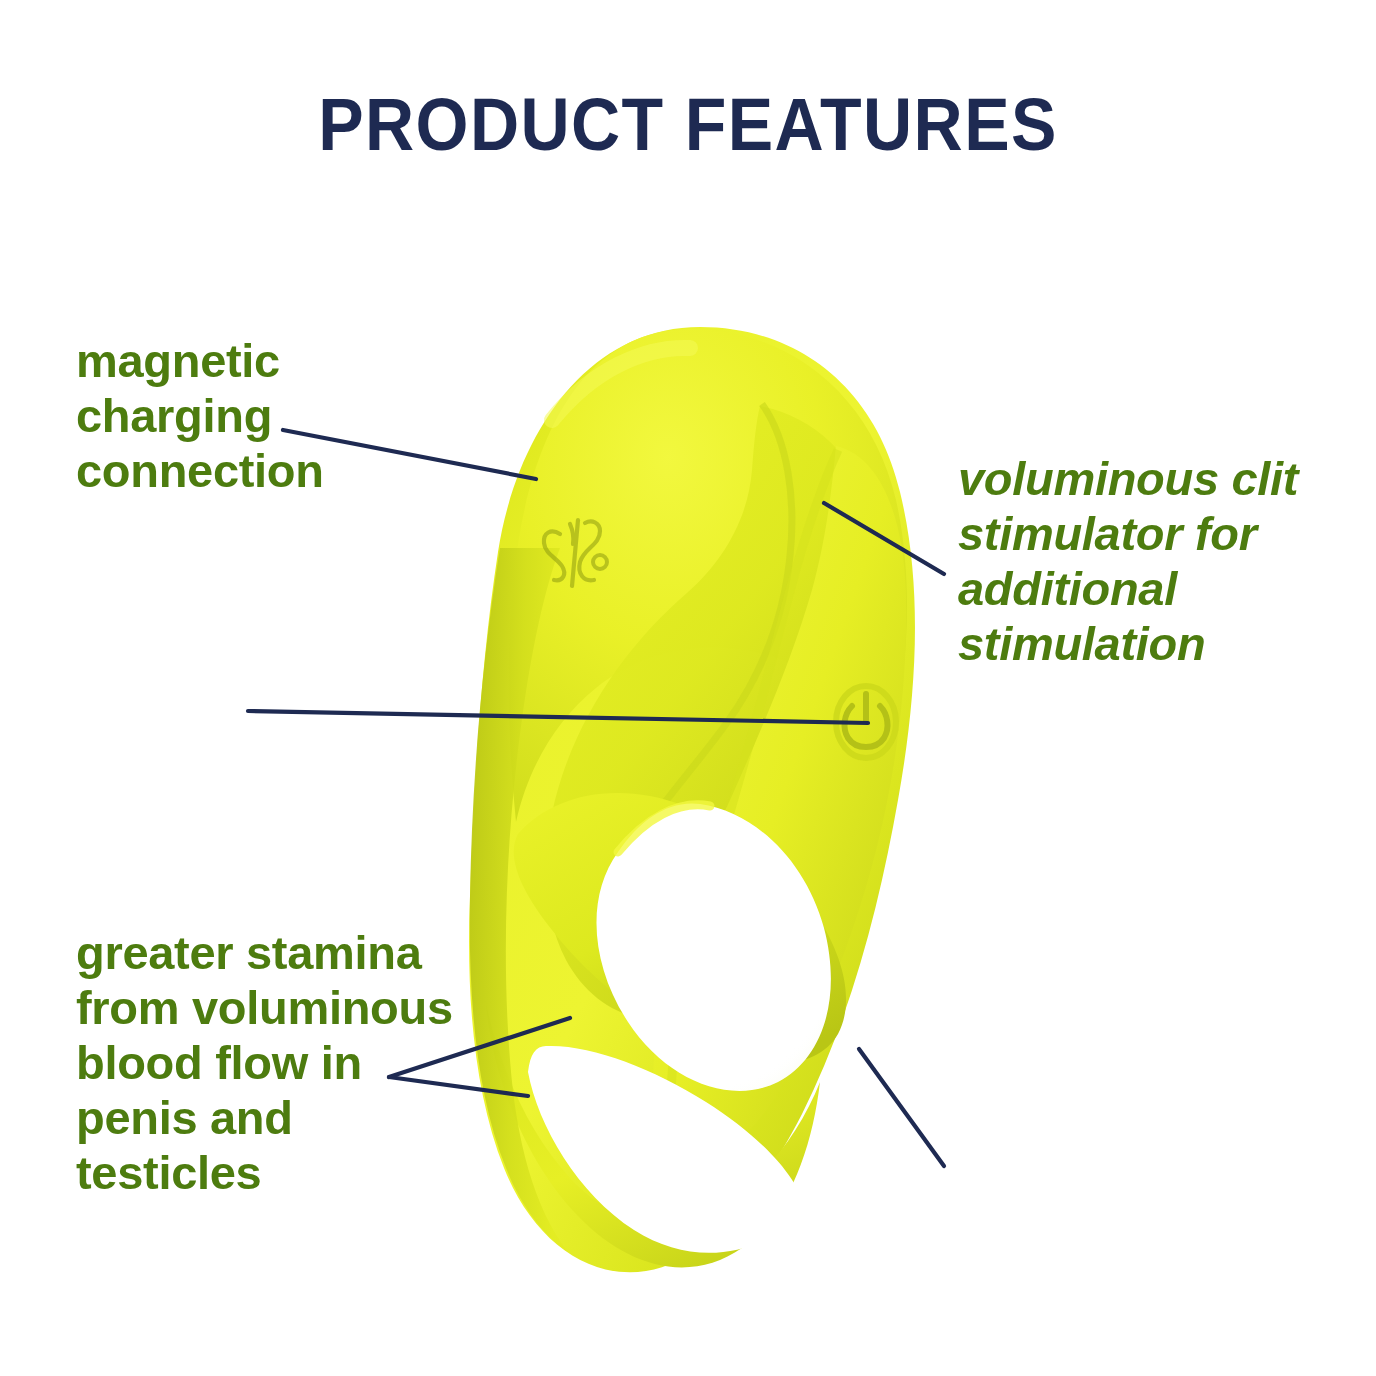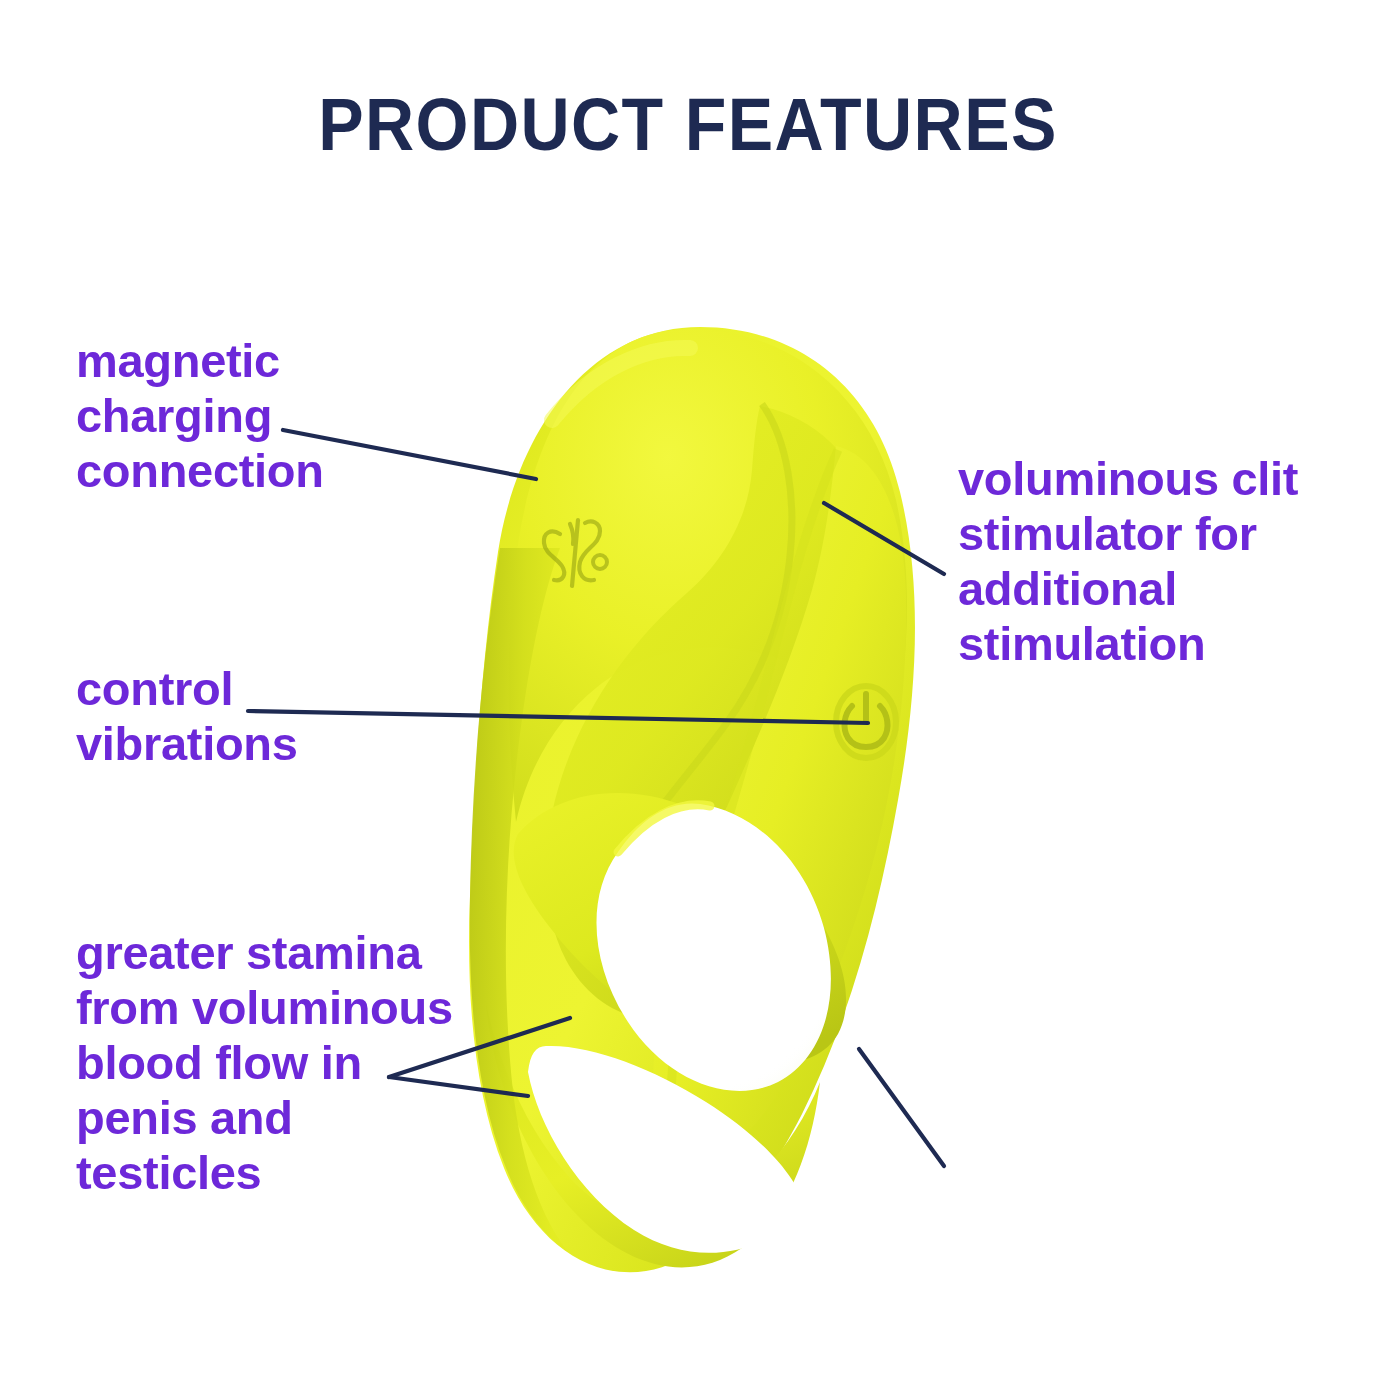--- a/index.html
+++ b/index.html
@@ -32,35 +32,35 @@
     letter-spacing: 1.5px;
     color: #1e2a52;
     transform: scaleX(0.92);
     transform-origin: 50% 50%;
     white-space: nowrap;
   }
 
   
   .label {
     position: absolute;
-    color: #6d28d9;
+    color: #4d7c0f;
     font-family: "Liberation Sans", sans-serif;
     font-weight: 700;
     font-size: 47px;
     line-height: 1.17;
     letter-spacing: -0.3px;
     white-space: pre-line;
   }
   .label.left  { text-align: left; }
   .label.right { text-align: left; }
 
   #label-magnetic { left: 76px;  top: 334px; width: 340px; }
   #label-control  { left: 76px;  top: 662px; width: 320px; }
   #label-stamina  { left: 76px;  top: 926px; width: 380px; }
-  #label-clit     { left: 958px; top: 452px; width: 370px; }
+  #label-clit     { left: 958px; top: 452px; width: 370px; font-style: italic; }
   #label-silicone { left: 958px; top: 1110px; width: 380px; }
 
   
   #art {
     position: absolute;
     left: 0;
     top: 0;
     width: 1376px;
     height: 1376px;
   }
@@ -275,22 +275,20 @@
       <path d="M 824 503 L 944 574"></path>
 
       <path d="M 859 1049 L 944 1166"></path>
     </g>
   </svg>
 
   <div class="label left" id="label-magnetic">magnetic
 charging
 connection</div>
 
-  <div class="label left" id="label-control">control
-vibrations</div>
 
   <div class="label left" id="label-stamina">greater stamina
 from voluminous
 blood flow in
 penis and
 testicles</div>
 
   <div class="label right" id="label-clit">voluminous clit
 stimulator for
 additional

